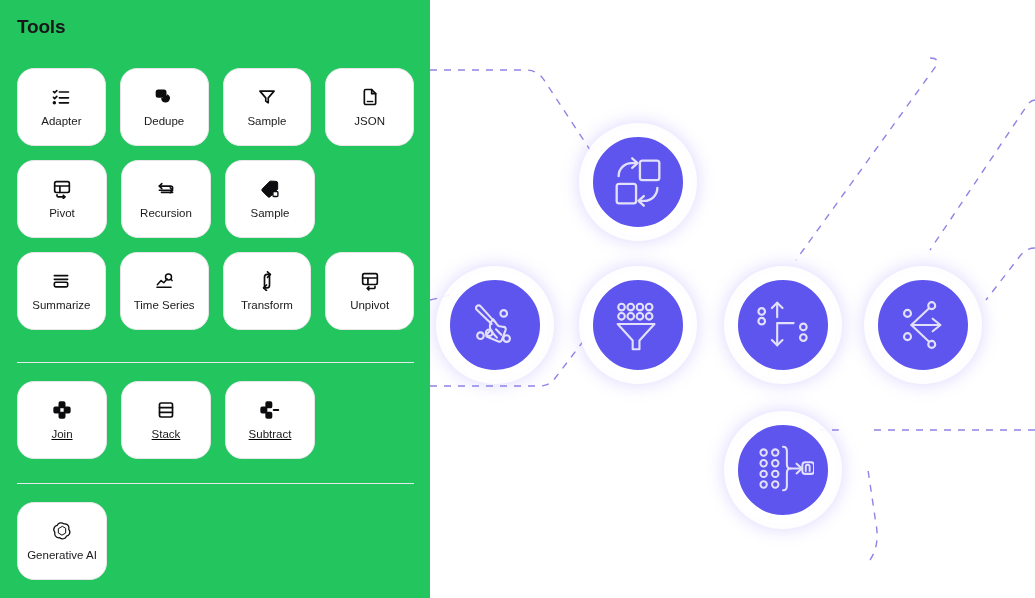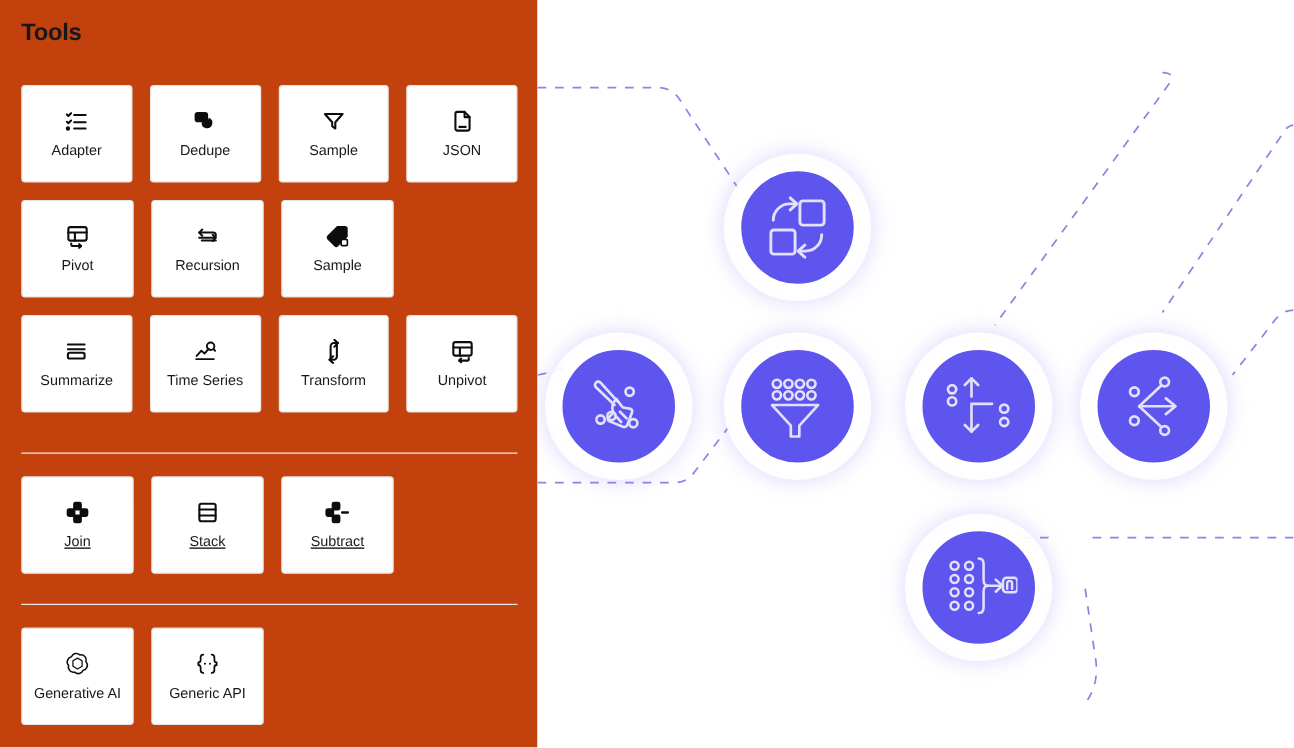--- a/index.html
+++ b/index.html
@@ -8,33 +8,33 @@
     background: #ffffff;
     font-family: "Liberation Sans", sans-serif;
     overflow: hidden;
   }
   #root { position: relative; width: 1035px; height: 598px; }
 
   
   #tools-panel {
     position: absolute; left: 0; top: 0;
     width: 430px; height: 598px;
-    background: #c2410c;
+    background: #22c55e;
   }
   #page-title {
     position: absolute; left: 17px; top: 16px;
     font-size: 19px; font-weight: bold; color: #17171a;
     letter-spacing: -0.2px;
   }
   .tool-group { position: absolute; left: 17px; width: 397px; }
   .tool-row { display: flex; gap: 14px; margin-bottom: 14px; }
   .tool-card {
     width: 90px; height: 78px;
     border: 1px solid #e6e6e9;
-    border-radius: 3px;
+    border-radius: 17px;
     background: #fff;
     display: flex; flex-direction: column;
     align-items: center; justify-content: center;
     gap: 9px;
     cursor: pointer;
   }
   .tool-card .ticon {
     width: 20px; height: 20px;
     display: flex; align-items: center; justify-content: center;
     color: #0d0d0f;
@@ -237,31 +237,20 @@
     <div class="tool-group" id="group-2" style="top:502px;">
         <div class="tool-row">
           <div class="tool-card">
             <span class="ticon">
               <svg width="20" height="20" viewBox="0 0 24 24" fill="none" stroke="currentColor" stroke-width="1.5" stroke-linecap="round" stroke-linejoin="round">
                 <path d="M20.1 10a5 5 0 0 0-.43-4.1 5 5 0 0 0-5.4-2.4A5 5 0 0 0 6.2 5.3a5 5 0 0 0-3.34 2.42 5 5 0 0 0 .62 5.86 5 5 0 0 0 .43 4.1 5 5 0 0 0 5.4 2.4 5 5 0 0 0 8.06-1.8 5 5 0 0 0 3.34-2.42 5 5 0 0 0-.62-5.86z"></path>
                 <path d="M12 6.6 7.6 9.2v5.2L12 17l4.4-2.6V9.2z" stroke-width="1.2"></path>
               </svg>
             </span>
             <span class="tlabel">Generative AI</span>
-          </div>
-          <div class="tool-card">
-            <span class="ticon">
-              <svg width="20" height="20" viewBox="0 0 24 24" fill="none" stroke="currentColor" stroke-width="1.7" stroke-linecap="round" stroke-linejoin="round">
-                <path d="M8 3.2c-2 0-2.6 1-2.6 2.6v2.6c0 1.4-.6 2.4-2.2 2.4v2.4c1.6 0 2.2 1 2.2 2.4v2.6c0 1.6.6 2.6 2.6 2.6"></path>
-                <path d="M16 3.2c2 0 2.6 1 2.6 2.6v2.6c0 1.4.6 2.4 2.2 2.4v2.4c-1.6 0-2.2 1-2.2 2.4v2.6c0 1.6-.6 2.6-2.6 2.6"></path>
-                <circle cx="9.6" cy="12" r="1" fill="currentColor" stroke="none"></circle>
-                <circle cx="14.4" cy="12" r="1" fill="currentColor" stroke="none"></circle>
-              </svg>
-            </span>
-            <span class="tlabel">Generic API</span>
           </div>
         </div>
       </div>
   </div>
 
   <div id="graph-panel">
 
     <svg id="graph-svg" width="605" height="598">
 
       <g id="dashed-lines" fill="none" stroke="#7b6fe0" stroke-width="1.4" stroke-dasharray="7 7" opacity="0.85">

